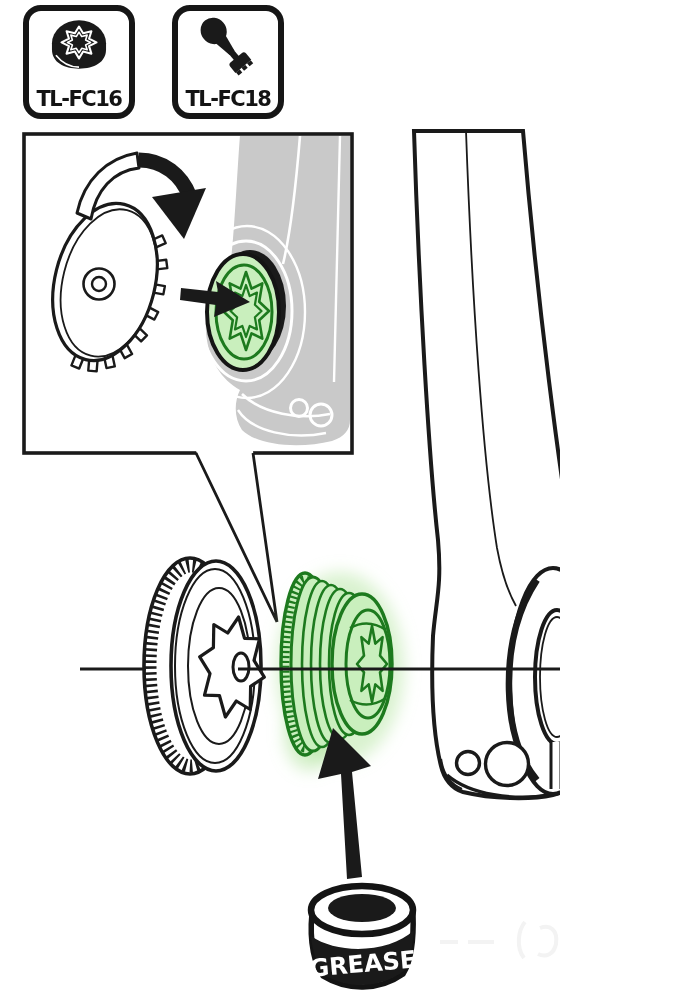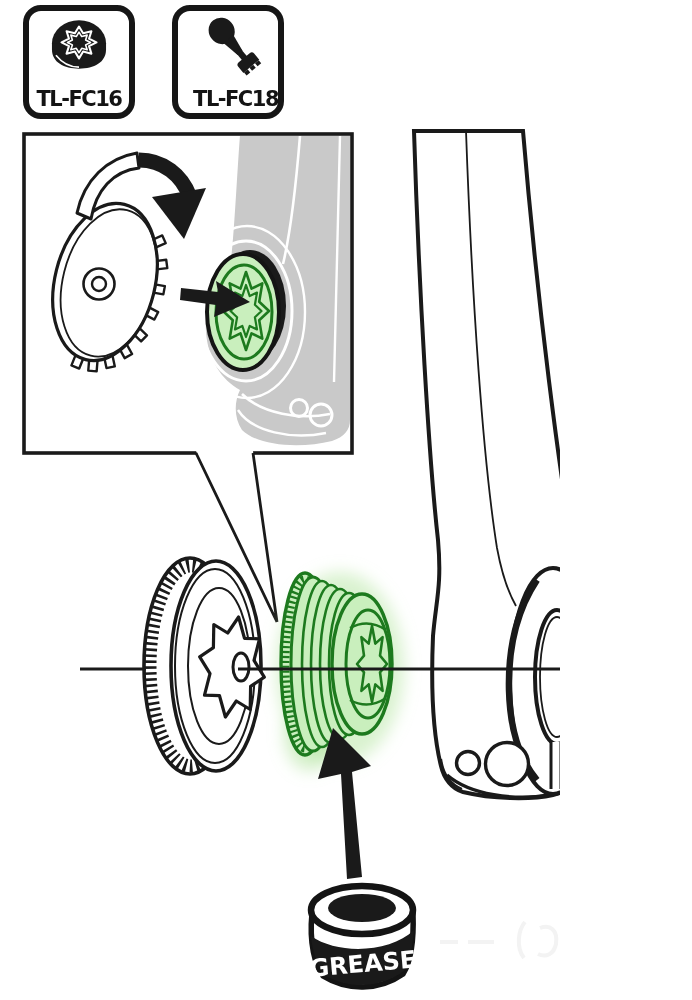--- a/index.html
+++ b/index.html
@@ -1,21 +1,21 @@
 <!DOCTYPE html>
 <html style="--highlight_fill: #c9efbd; --highlight_stroke: #1d7a1e; --outline: #1a1a1a; --arm_gray: #c9c9c9;"><head>
 <meta charset="utf-8">
 <style>
   html,body{margin:0;padding:0;background:#fff;}
   .stage{position:relative;width:560px;height:1000px;background:#fff;overflow:hidden;
          font-family:"DejaVu Sans","Liberation Sans",sans-serif;}
   .badge{position:absolute;top:5px;width:100px;height:102px;border:6px solid #161616;
          border-radius:18px;background:#fff;display:flex;flex-direction:column;align-items:center;}
   .badge.b1{left:23px;}
-  .badge.b2{left:172px;align-items:flex-end;}
+  .badge.b2{left:172px;}
   .badge svg{flex:0 0 auto;margin-top:2px;}
   .badge-label{font-weight:bold;font-size:21px;letter-spacing:-1.5px;color:#141414;
                margin-top:auto;margin-bottom:2px;white-space:nowrap;}
   svg.scene{position:absolute;left:0;top:0;}
   
   .hlf{fill:var(--highlight_fill,#c9efbd);}
   .hls{stroke:var(--highlight_stroke,#1d7a1e);}
   .grayf{fill:var(--arm_gray,#c9c9c9);}
   .inkf{fill:var(--outline,#1a1a1a);}
   .wm{fill:#f3f3f3;}

